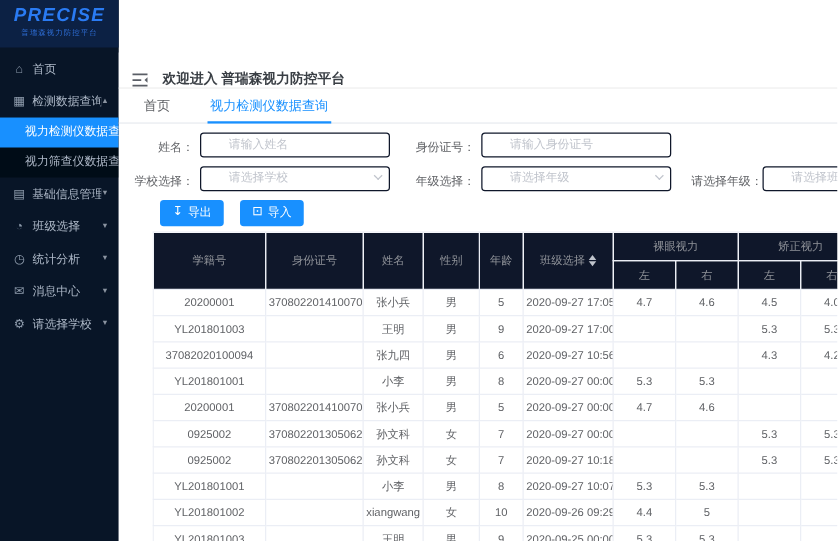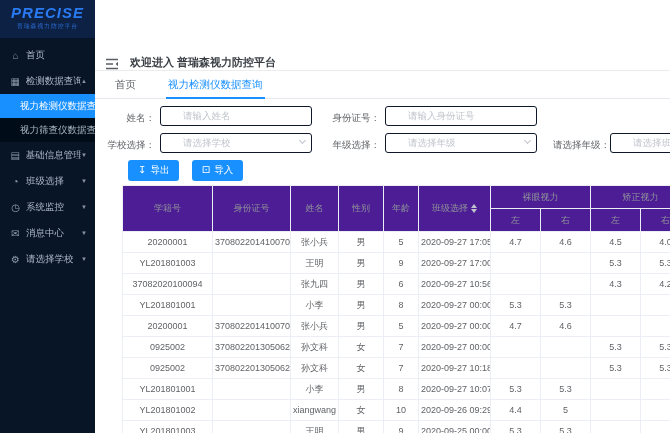--- a/index.html
+++ b/index.html
@@ -47,21 +47,21 @@
 
   
   .btns { margin:6px 0 0 33px; height:21px; }
   .btn { background:#1890ff; color:#fff; border:none; border-radius:3px; height:21px; padding:0 10px; font-size:9.5px; margin-right:8px; display:inline-flex; align-items:center; gap:4px; cursor:pointer; font-family:inherit; }
   .bicon { font-size:10px; line-height:1; }
 
   
   .table-wrap { margin:5px 0 0 27px; width:548px; overflow:hidden; }
   table { width:568px; table-layout:fixed; border-collapse:collapse; font-size:9px; }
   th,td { border:1px solid #ebeef5; padding:0 2px; text-align:center; white-space:nowrap; overflow:hidden; }
-  th { color:#909399; font-weight:normal; height:23px; background:#4c1d95; }
+  th { color:#909399; font-weight:normal; height:23px; background:#0f172a; }
   td { color:#606266; height:21px; }
   .sort { display:inline-flex; flex-direction:column; vertical-align:middle; margin-left:3px; cursor:pointer; }
   .sort i { display:block; width:0; height:0; border-left:3px solid transparent; border-right:3px solid transparent; }
   .sort .cu { border-bottom:4px solid #c0c4cc; margin-bottom:1px; }
   .sort .cd { border-top:4px solid #c0c4cc; }
 
   
   .hscrollbar { margin:1px 0 0 27px; width:548px; height:5px; background:#f5f5f5; position:relative; border-radius:3px; }
   .hthumb { position:absolute; left:48px; right:0; top:0; height:5px; background:#c4c4c4; border-radius:3px; }
   .pager { text-align:right; font-size:9px; color:#909399; margin-top:5px; margin-right:-6px; }
@@ -95,21 +95,21 @@
           <span class="mlabel">基础信息管理</span>
           <span class="mchev">▼</span>
         </div>
         <div class="mi">
           <span class="mico">◔</span>
           <span class="mlabel">班级选择</span>
           <span class="mchev">▼</span>
         </div>
         <div class="mi">
           <span class="mico">◷</span>
-          <span class="mlabel">系统监控</span>
+          <span class="mlabel">统计分析</span>
           <span class="mchev">▼</span>
         </div>
         <div class="mi">
           <span class="mico">✉</span>
           <span class="mlabel">消息中心</span>
           <span class="mchev">▼</span>
         </div>
         <div class="mi">
           <span class="mico">⚙</span>
           <span class="mlabel">请选择学校</span>

